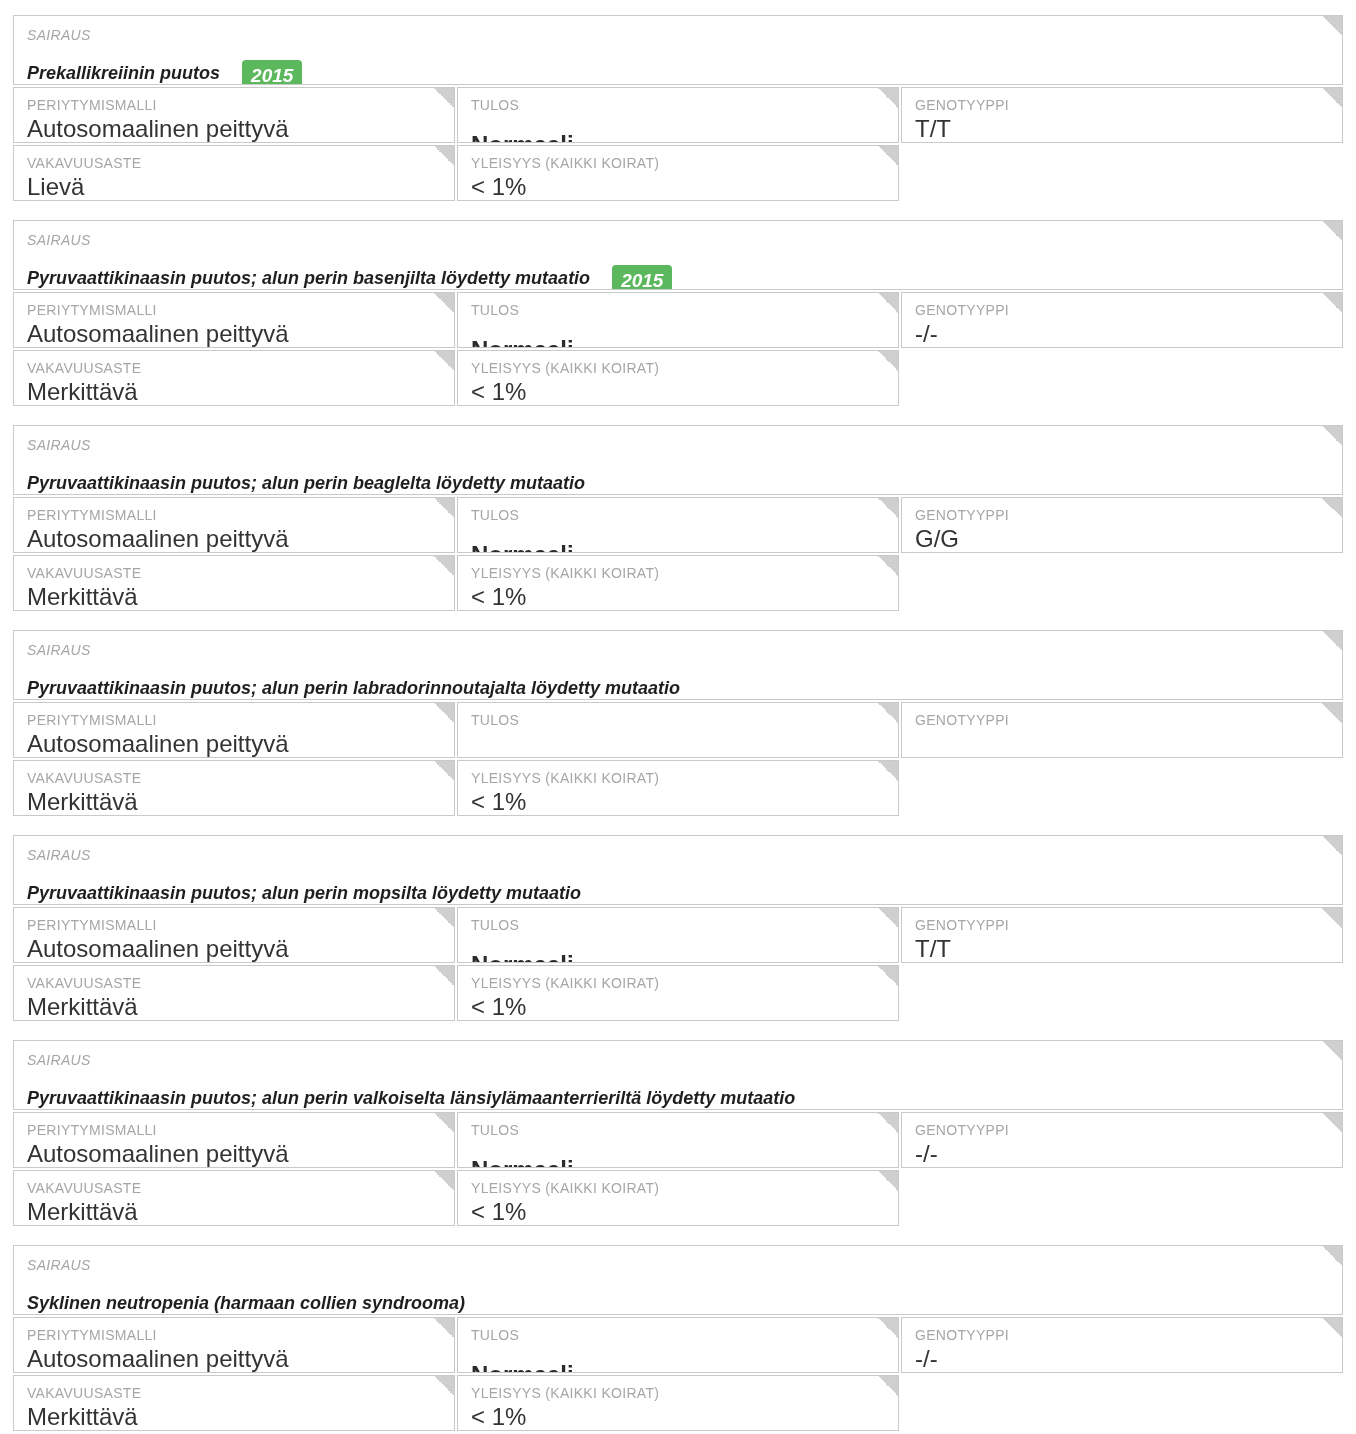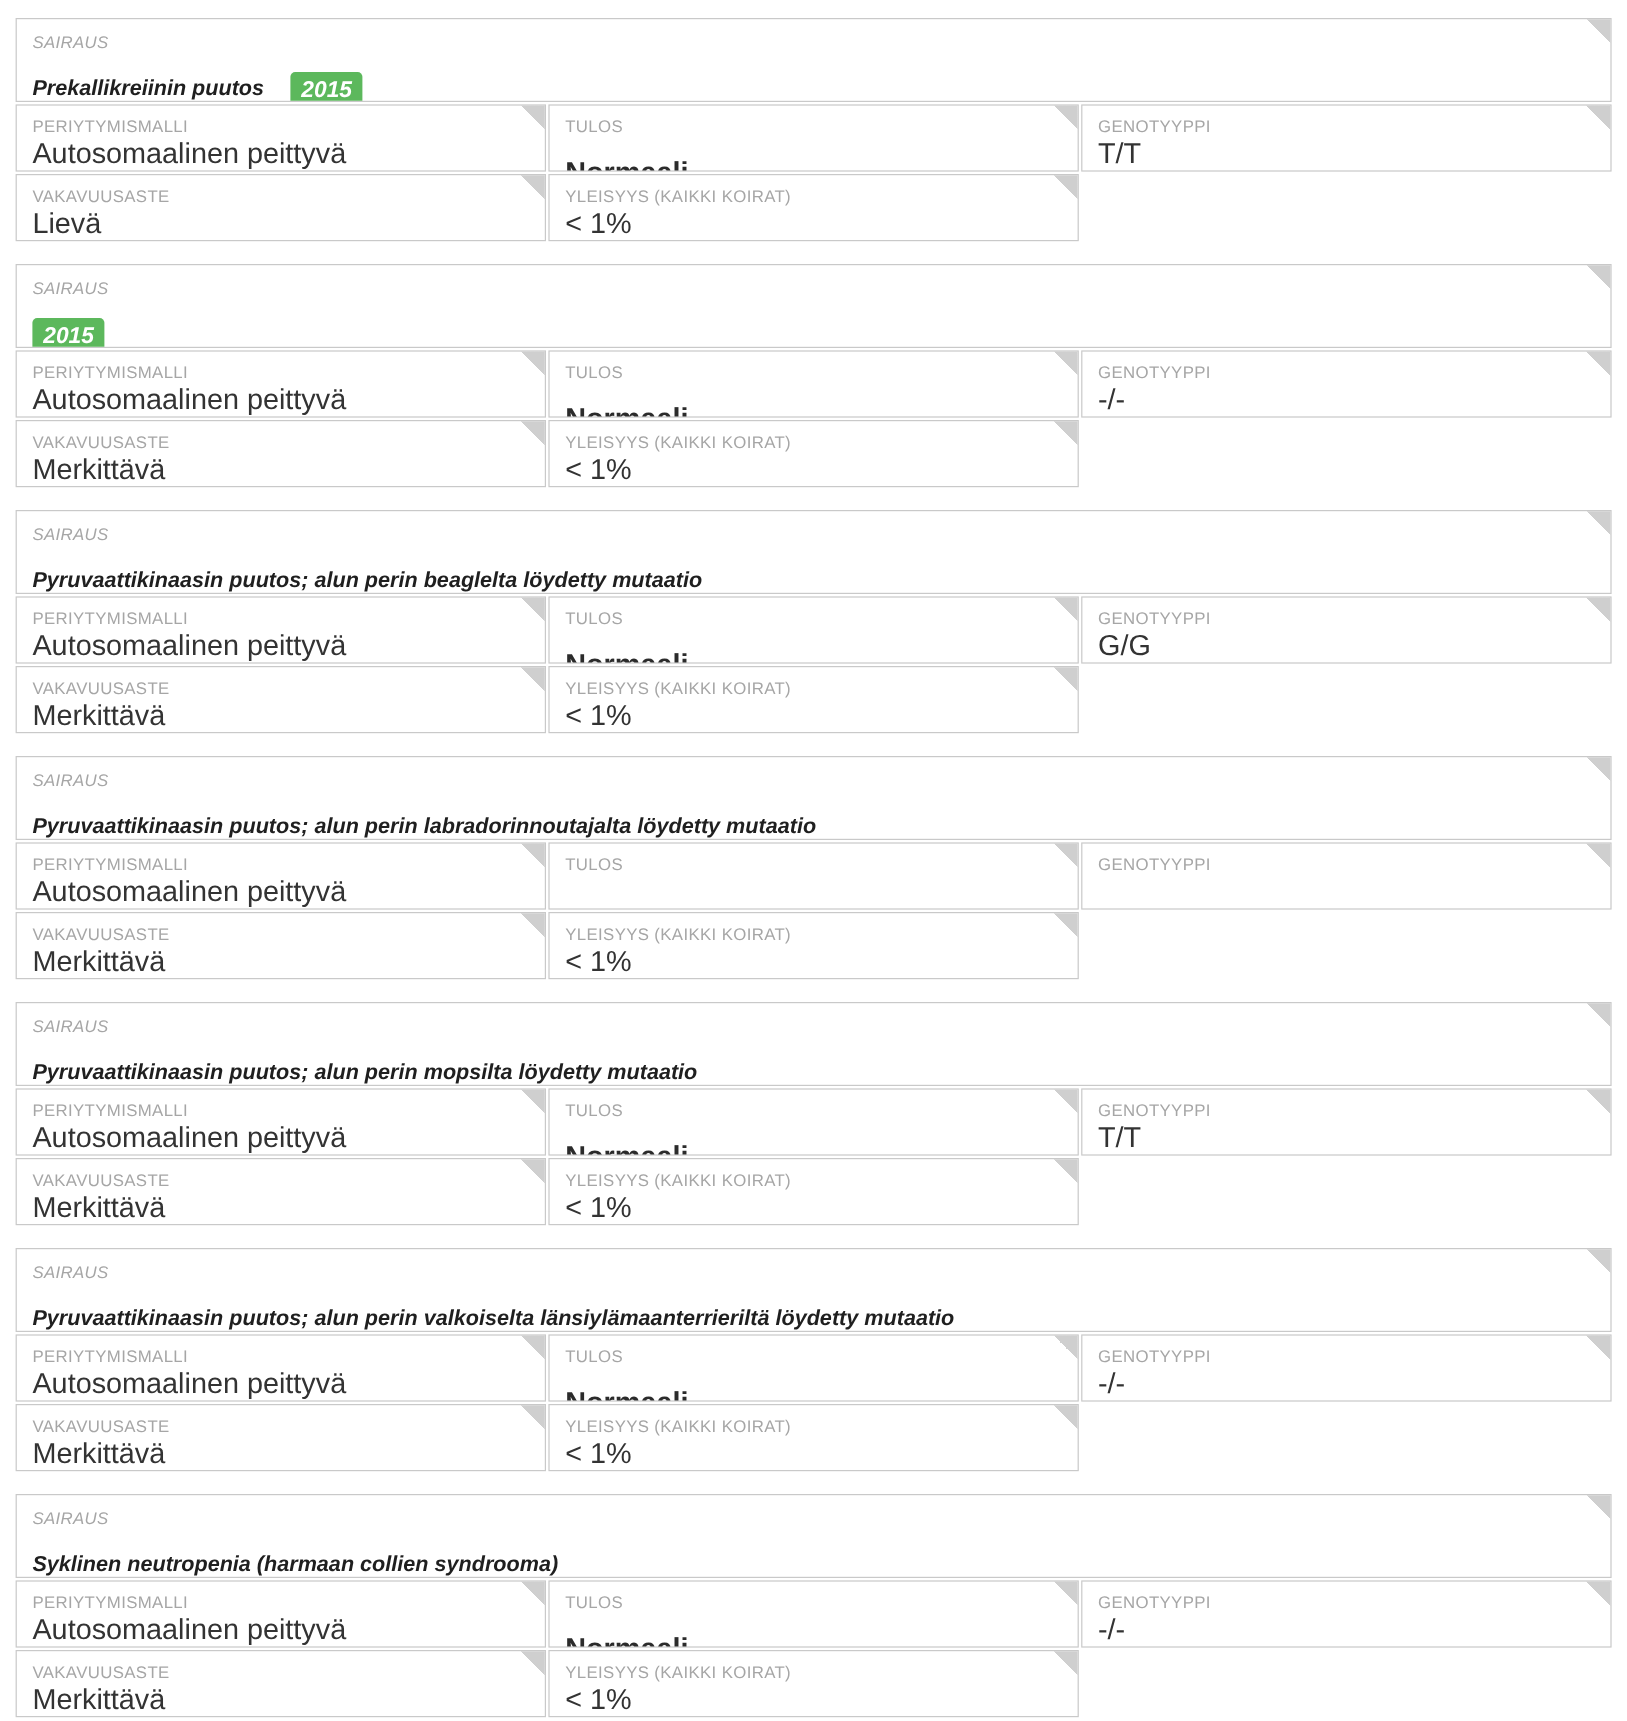--- a/index.html
+++ b/index.html
@@ -137,20 +137,21 @@
     <div class="cell cell--empty"></div>
 
   </section>
 
   <section class="card">
 
     <div class="cell cell--header">
       <div class="fold"></div>
       <div class="field-label">SAIRAUS</div>
       <div class="title-row">
+        <span class="disease-title">Pyruvaattikinaasin puutos; alun perin basenjilta löydetty mutaatio</span>
         <span class="badge">2015</span>
       </div>
     </div>
 
     <div class="cell">
       <div class="fold"></div>
       <div class="field-label">PERIYTYMISMALLI</div>
       <div class="field-value">Autosomaalinen peittyvä</div>
     </div>
 

